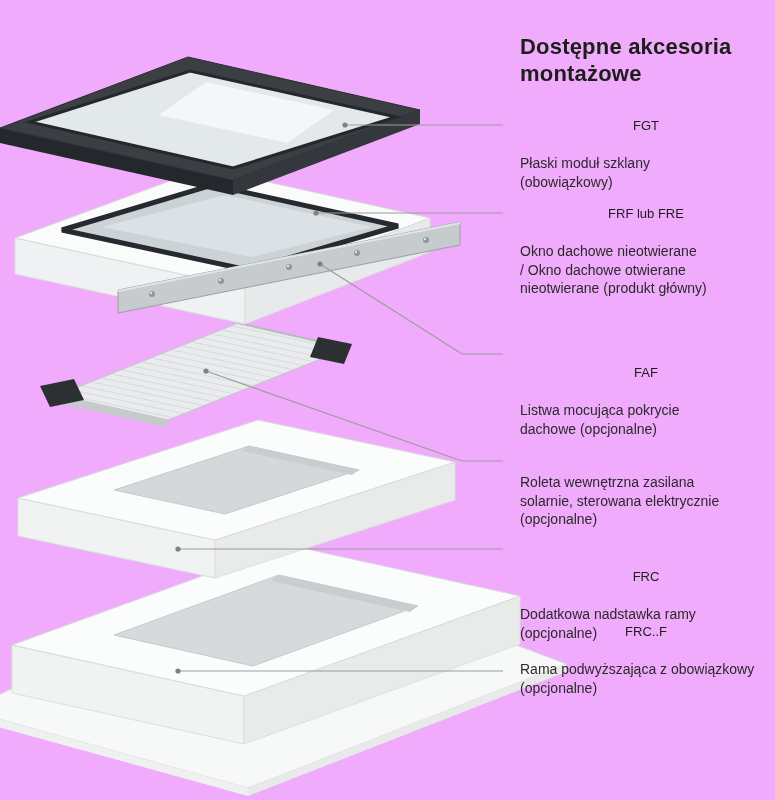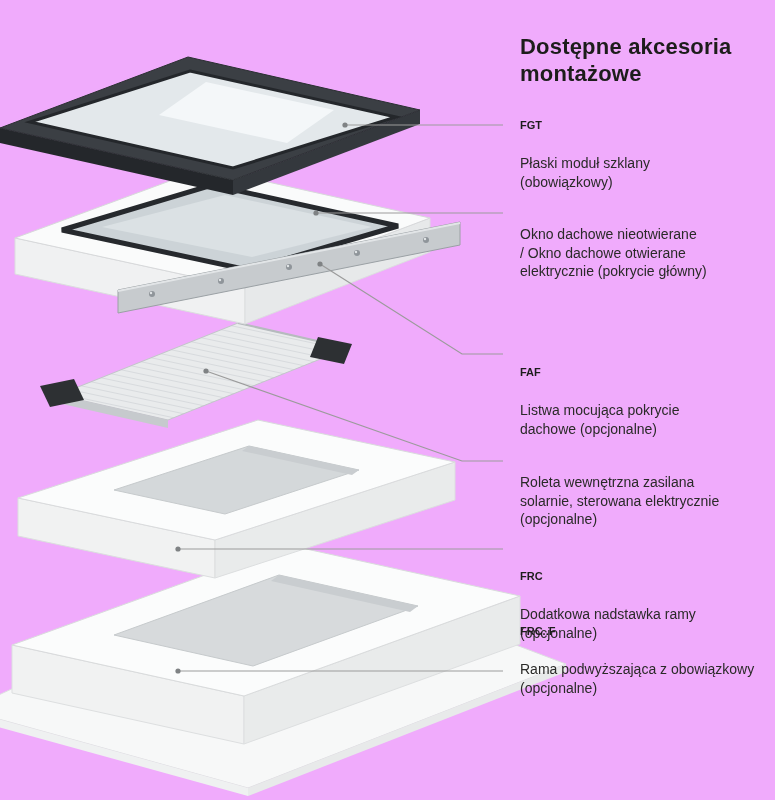--- a/index.html
+++ b/index.html
@@ -7,21 +7,21 @@
     position:relative;width:775px;height:800px;background:#f0abfc;
     font-family:"Liberation Sans",sans-serif;overflow:hidden;
   }
   svg.illu{position:absolute;left:0;top:0;}
   .page-title{
     position:absolute;left:520px;top:33px;width:250px;
     font-size:22px;font-weight:bold;line-height:27px;color:#1d1d1b;
     white-space:pre-line;letter-spacing:.2px;
   }
   .label-block{position:absolute;left:520px;width:252px;color:#1d1d1b;}
-  .label-block .code{font-size:11px;font-weight:bold;line-height:17px;}
+  .label-block .code{font-size:13px;font-weight:normal;line-height:17px;text-align:center;}
   .label-block .desc{
     margin-top:20px;font-size:14px;line-height:18.5px;color:#2a2a28;
     white-space:pre-line;
   }
 </style>
 </head>
 <body>
 
 <div class="canvas">
 
@@ -114,23 +114,24 @@
   <div class="page-title">Dostępne akcesoria
 montażowe</div>
 
   <div class="label-block" style="top:117px">
     <div class="code">FGT</div>
     <div class="desc">Płaski moduł szklany
 (obowiązkowy)</div>
   </div>
 
   <div class="label-block" style="top:205px">
+    <div class="code">FRF lub FRE</div>
     <div class="desc">Okno dachowe nieotwierane
 / Okno dachowe otwierane
-elektrycznie (pokrycie główny)</div>
+nieotwierane (produkt główny)</div>
   </div>
 
   <div class="label-block" style="top:364px">
     <div class="code">FAF</div>
     <div class="desc">Listwa mocująca pokrycie
 dachowe (opcjonalne)</div>
   </div>
 
   <div class="label-block" style="top:453px">
     <div class="desc">Roleta wewnętrzna zasilana

